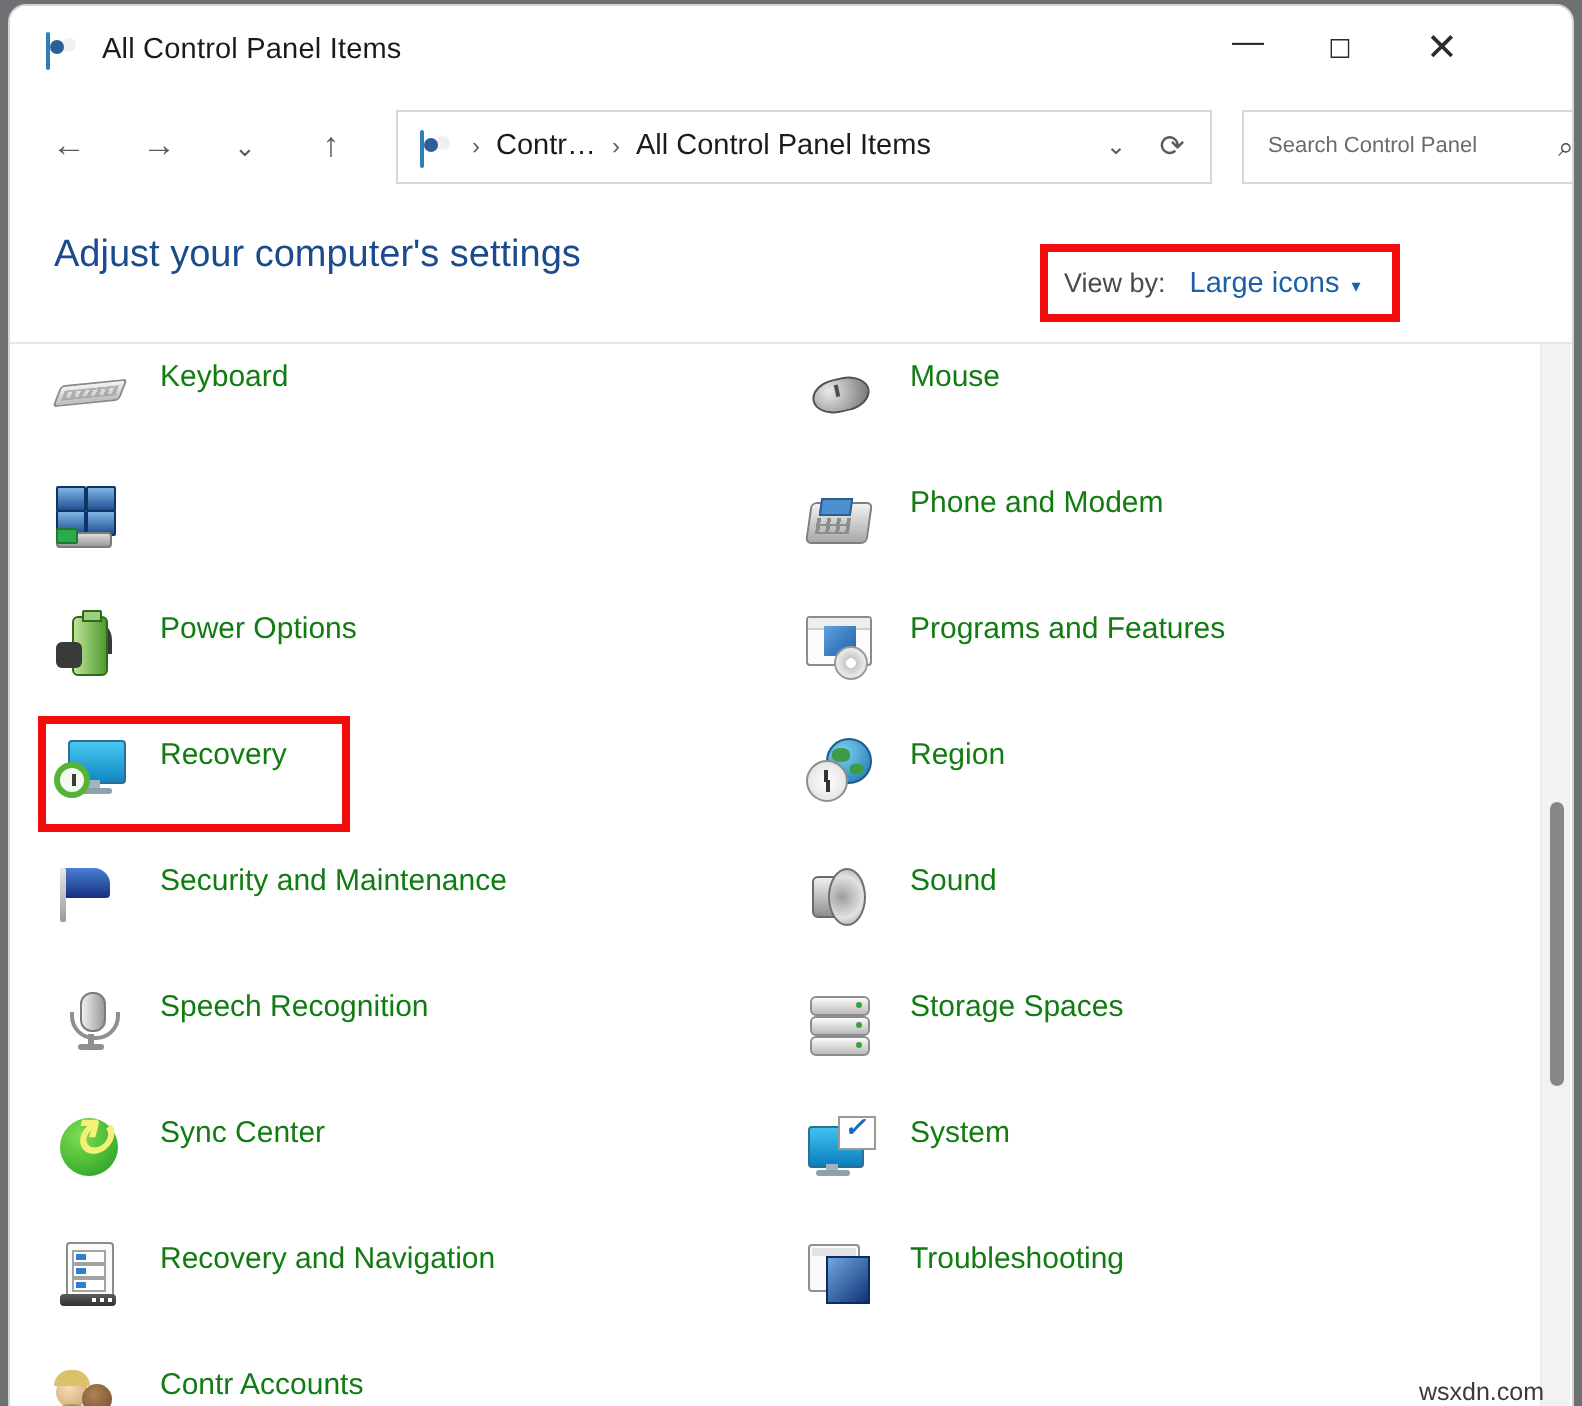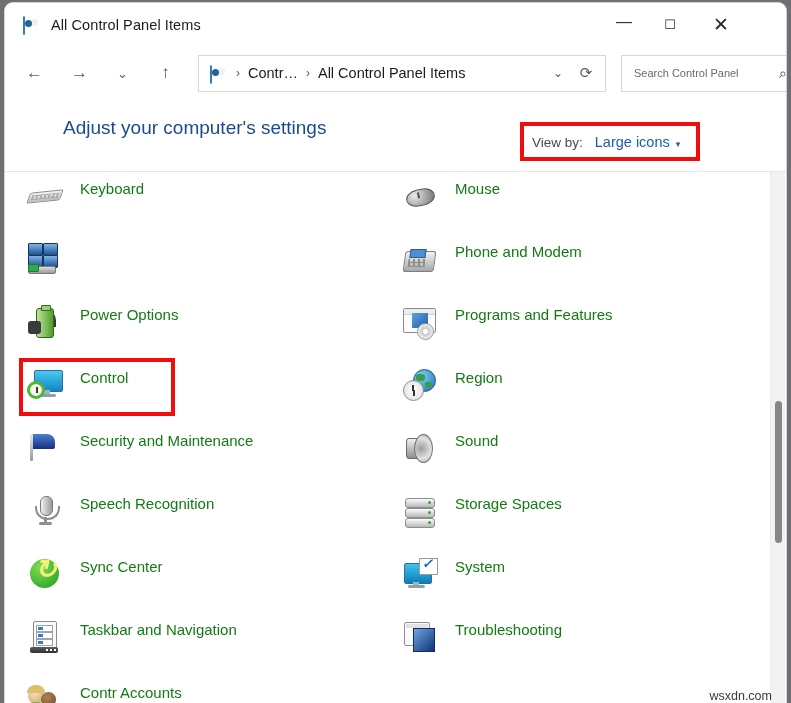--- a/index.html
+++ b/index.html
@@ -133,21 +133,20 @@
     width: 143px;
     margin-left: 10px;
   }
   #search-input::placeholder { color: #6a6a6a; }
   #search-icon { color: #4a4a4a; font-size: 14px; }
 
   
   #headingrow {
     height: 62px;
     position: relative;
-    margin-left: 36px;
   }
   #page-heading {
     position: absolute;
     left: 22px; top: 17px;
     font-size: 19px;
     color: #1b4b8f;
   }
   #viewby-highlight {
     position: absolute;
     left: 515px; top: 119px;
@@ -469,21 +468,21 @@
         <span class="cp-label">Programs and Features</span>
       </div>
 
       <div class="cp-item">
         <span class="cp-icon">
           <i class="i-monitor"></i>
             <i class="i-monstand"></i>
             <i class="i-monbase"></i>
             <i class="i-recclock"></i>
         </span>
-        <span class="cp-label">Control</span>
+        <span class="cp-label">Recovery</span>
       </div>
 
       <div class="cp-item">
         <span class="cp-icon">
           <i class="i-globe"></i>
             <i class="i-rclock"></i>
         </span>
         <span class="cp-label">Region</span>
       </div>
 
@@ -541,21 +540,21 @@
       </div>
 
       <div class="cp-item">
         <span class="cp-icon">
           <i class="i-tbwin"></i>
             <i class="i-tbrow i-tbr1"></i>
             <i class="i-tbrow i-tbr2"></i>
             <i class="i-tbrow i-tbr3"></i>
             <i class="i-tbbar"></i>
         </span>
-        <span class="cp-label">Taskbar and Navigation</span>
+        <span class="cp-label">Recovery and Navigation</span>
       </div>
 
       <div class="cp-item">
         <span class="cp-icon">
           <i class="i-ts1"></i>
             <i class="i-ts2"></i>
         </span>
         <span class="cp-label">Troubleshooting</span>
       </div>
 

